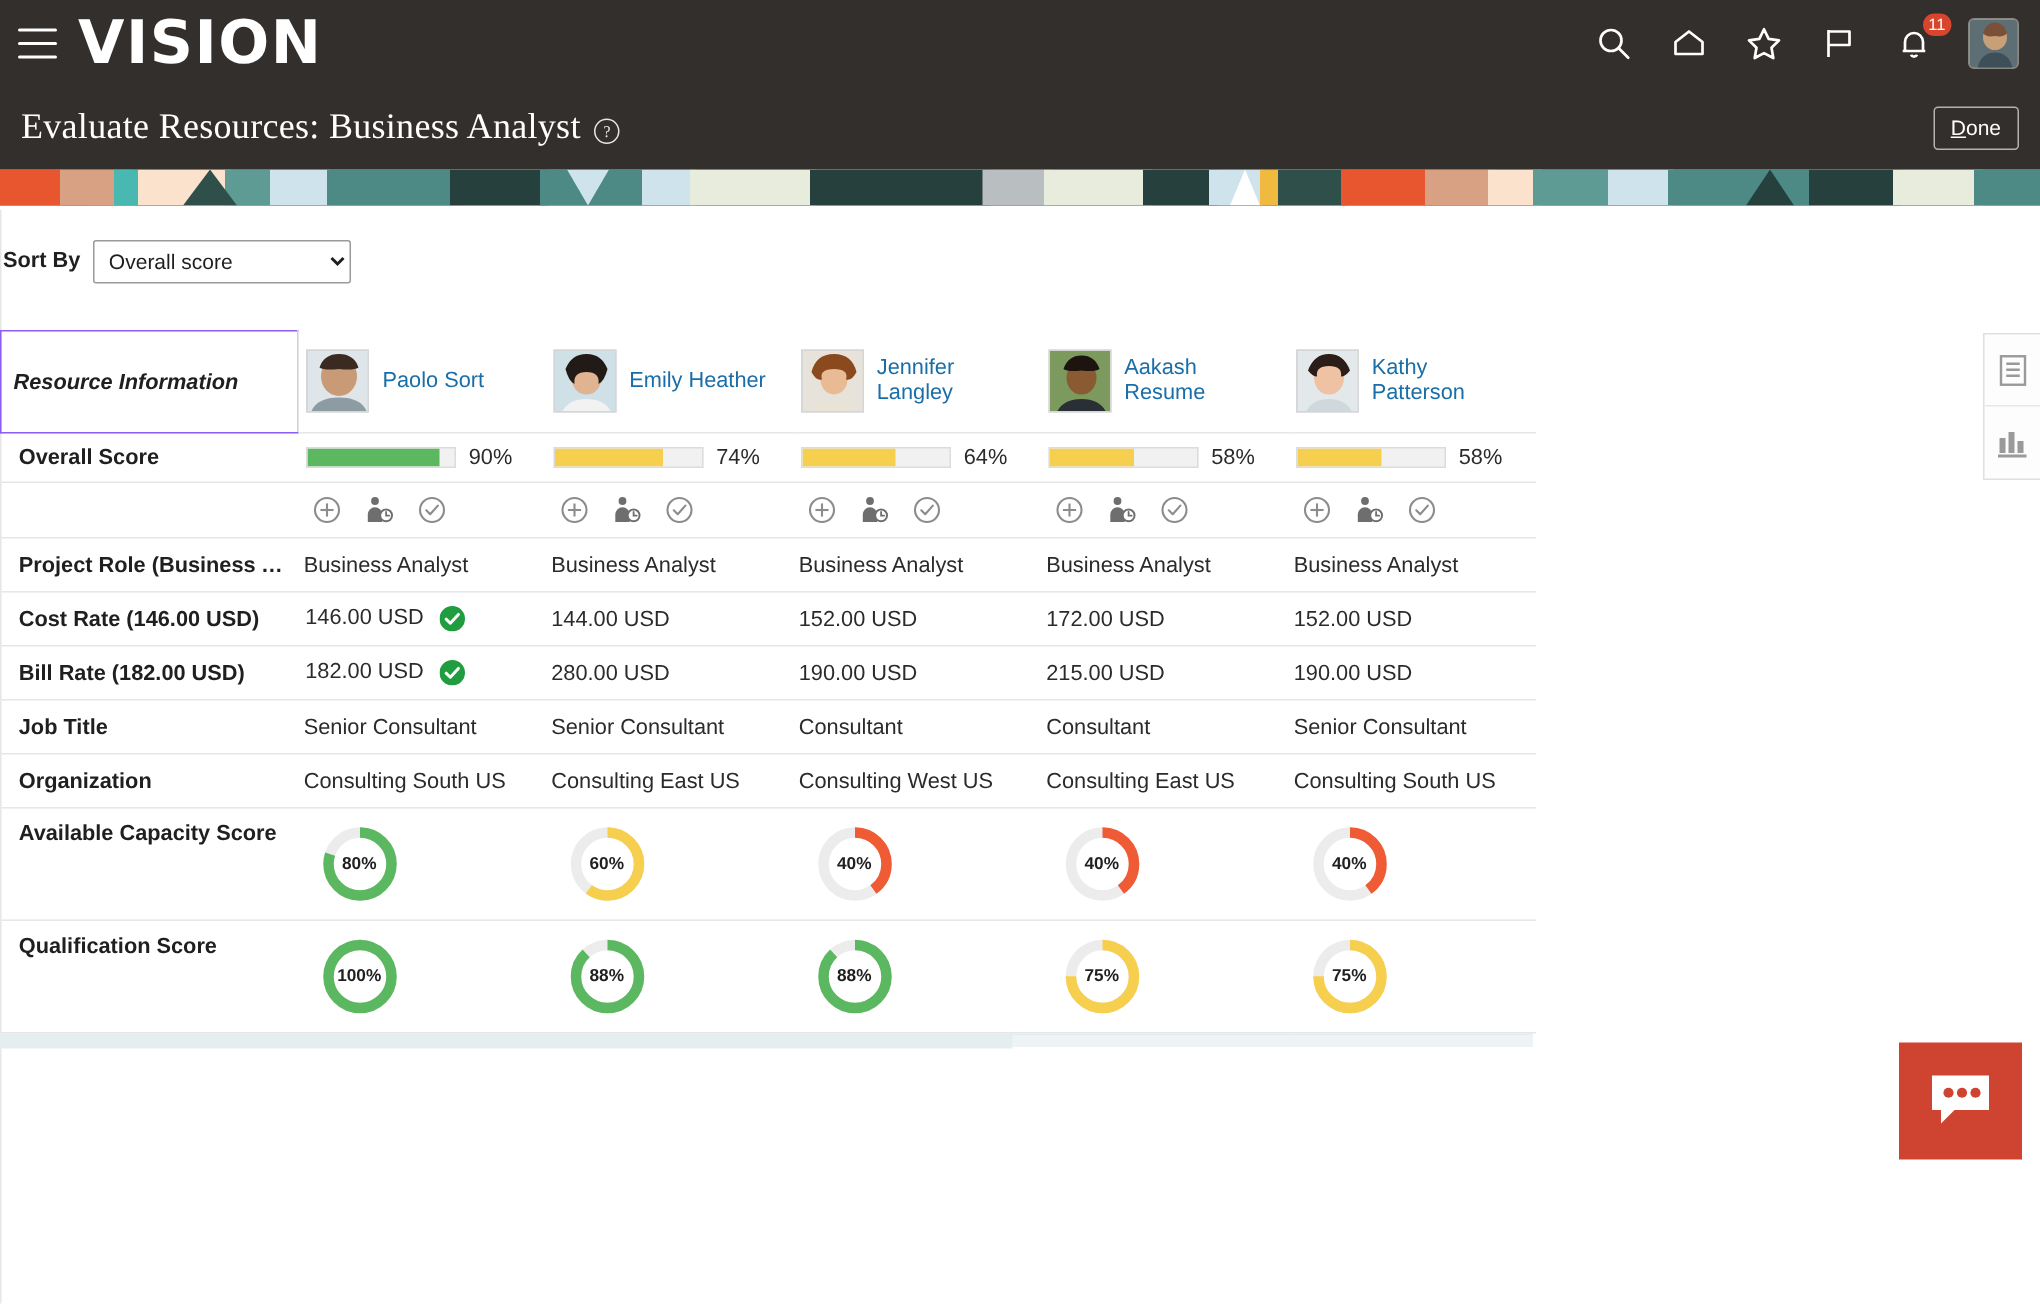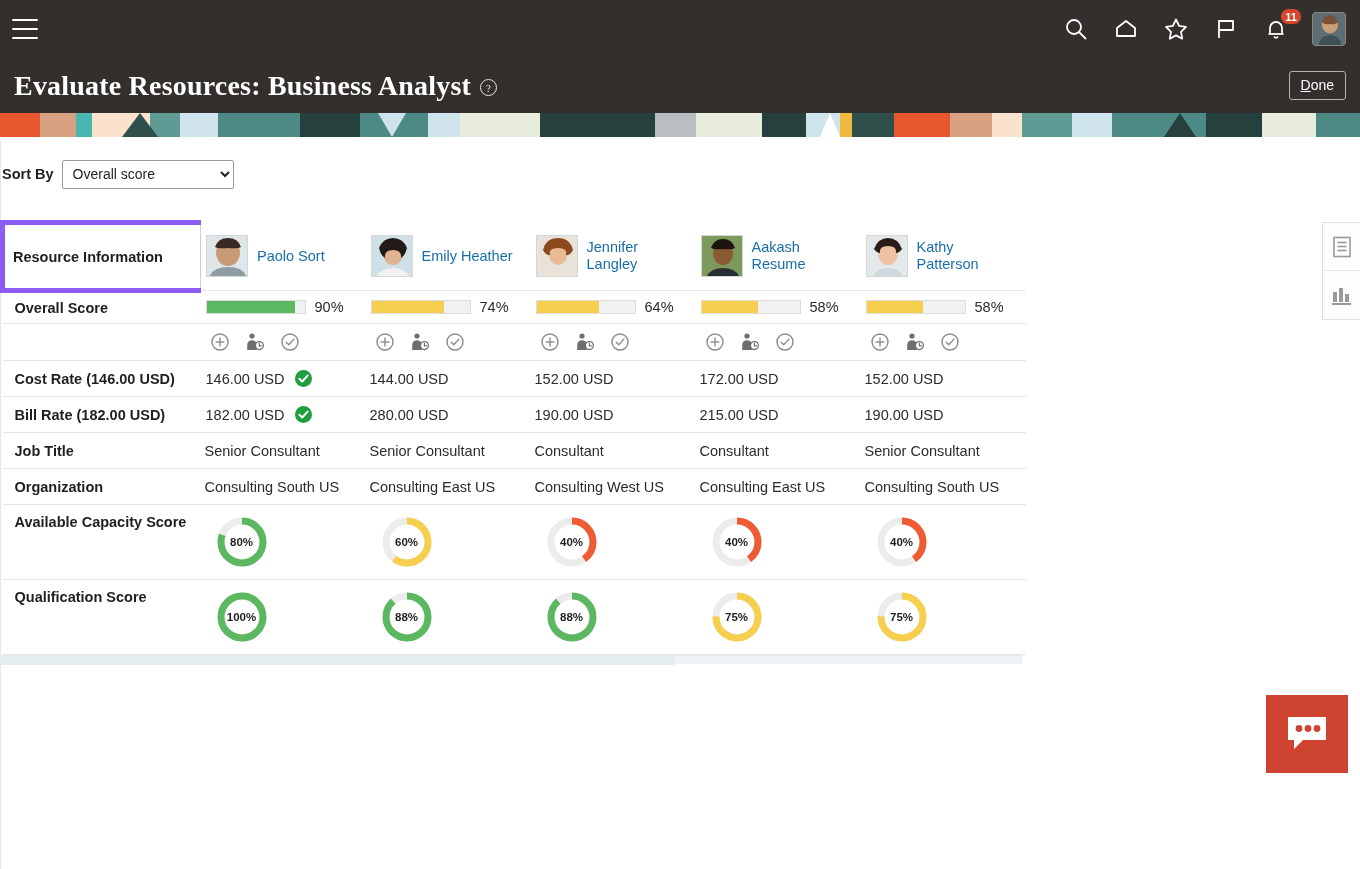--- a/index.html
+++ b/index.html
@@ -41,21 +41,21 @@
   .hdr-icons { display: flex; align-items: center; gap: 22px; }
   .hdr-icon {
     width: 28px; height: 28px;
     display: flex; align-items: center; justify-content: center;
     cursor: pointer; position: relative;
   }
   .hdr-icon svg { display: block; }
   .badge {
     position: absolute; top: -7px; right: -12px;
     background: #d9452c; color: #fff;
-    font-size: 11px; font-weight: bold;
+    font-size: 11px; font-weight: normal;
     border-radius: 9px;
     min-width: 20px; height: 17px;
     display: flex; align-items: center; justify-content: center;
     padding: 0 4px;
     border: 1px solid #332f2c;
     text-align: right;
   }
   .avatar-hdr {
     width: 34px; height: 34px;
     border-radius: 4px;
@@ -67,23 +67,22 @@
   }
 
   .hdr-title-row {
     height: 55px;
     display: flex; align-items: center;
     padding: 0 14px 0 14px;
   }
   .page-title {
     color: #ffffff;
     font-family: "Liberation Serif", serif;
-    font-size: 28px;
+    font-size: 24px;
     letter-spacing: .2px;
-    font-weight: bold;
   }
   .help-icon {
     display: inline-flex; align-items: center; justify-content: center;
     width: 17px; height: 17px;
     border: 1.4px solid #e8e6e3; border-radius: 50%;
     color: #e8e6e3; font-size: 11px;
     margin-left: 9px; cursor: pointer;
     font-family: "Liberation Serif", serif;
     position: relative; top: 2px;
   }
@@ -138,26 +137,27 @@
   .ctable { width: 1022px; border-collapse: collapse; table-layout: fixed; }
   .ctable td, .ctable th { vertical-align: middle; text-align: left; }
   .col-label { width: 198px; }
   .col-res   { width: 165px; }
 
   .row-head td {
     height: 68px;
     border-bottom: 1px solid #d8e4ea;
   }
   .row-head .labelcell {
-    border: 5px solid #8b5cf6;
+    border: 1px solid #8b5cf6;
     border-right: 1px solid #cfcfcf;
     font-weight: bold; font-size: 14.5px;
     color: #1f1f1f;
     padding-left: 8px;
     height: 68px;
+    font-style: italic;
   }
   .res-cell { display: flex; align-items: center; gap: 9px; padding-left: 4px; }
   .thumb {
     width: 42px; height: 42px; flex: none;
     border: 1px solid #d6d6d6;
     overflow: hidden; position: relative;
     background: #cfd6da;
   }
   .res-name {
     color: #1a6ea8; font-size: 14.5px; line-height: 17px;
@@ -184,21 +184,21 @@
   }
   .bar i { display: block; height: 100%; }
   .score-pct { font-size: 14.5px; color: #2b2b2b; }
 
   
   .icons-row td { height: 37px; border-bottom: 1px solid #e6e6e6; }
   .acts { display: flex; align-items: center; gap: 15px; padding-left: 8px; }
   .acticon { width: 20px; height: 20px; cursor: pointer; display: block; }
 
   
-  .ratewrap { display: flex; align-items: center; gap: 10px; padding-left: 4px; }
+  .ratewrap { display: flex; align-items: flex-start; gap: 10px; padding-left: 4px; }
   .match-check { width: 17px; height: 17px; flex: none; }
 
   
   .donut-row td { height: 75px; }
   .donut-cell { padding-left: 14px; }
   .donut { position: relative; width: 54px; height: 54px; }
   .donut .pcttext {
     position: absolute; inset: 0;
     display: flex; align-items: center; justify-content: center;
     font-size: 11.5px; font-weight: bold; color: #1f1f1f;
@@ -258,20 +258,21 @@
 </head>
 <body>
 
 <div class="app-header">
   <div class="hdr-top">
     <div class="hamburger">
       <span></span>
         <span></span>
         <span></span>
     </div>
+    <div class="logo">VISION</div>
     <div class="hdr-spacer"></div>
     <div class="hdr-icons">
       <div class="hdr-icon">
         <svg width="26" height="26" viewBox="0 0 26 26" fill="none" stroke="#fff" stroke-width="1.8">
           <circle cx="11" cy="11" r="7"></circle>
             <line x1="16" y1="16" x2="22.5" y2="22.5" stroke-linecap="round"></line>
         </svg>
       </div>
       <div class="hdr-icon">
         <svg width="26" height="26" viewBox="0 0 26 26" fill="none" stroke="#fff" stroke-width="1.8" stroke-linejoin="round">
@@ -612,20 +613,28 @@
               <span style="display: block; width: 20px; height: 20px; cursor: pointer;">
                 <svg class="acticon" viewBox="0 0 20 20" fill="none" stroke="#8c8c8c" stroke-width="1.4">
                   <circle cx="10" cy="10" r="8"></circle>
                   <path d="M6.2 10.2 L8.8 12.8 L13.9 7.1" stroke-linecap="round" stroke-linejoin="round"></path>
                 </svg>
               </span>
             </div>
           </td>
       </tr>
 
+      <tr class="row-h">
+        <td class="rowlabel">Project Role (Business A…</td>
+        <td class="cellval">Business Analyst</td>
+        <td class="cellval">Business Analyst</td>
+        <td class="cellval">Business Analyst</td>
+        <td class="cellval">Business Analyst</td>
+        <td class="cellval">Business Analyst</td>
+      </tr>
 
       <tr class="row-h">
         <td class="rowlabel">Cost Rate (146.00 USD)</td>
         <td>
             <div class="ratewrap">
               <span class="cellval" style="padding-left:0">146.00 USD</span>
               <span class="match-check"><svg width="17" height="17" viewBox="0 0 17 17">
                   <circle cx="8.5" cy="8.5" r="8.5" fill="#1f9d3f"></circle>
                   <path d="M4.4 8.8 L7.2 11.5 L12.6 5.6" stroke="#fff" stroke-width="2" fill="none" stroke-linecap="round" stroke-linejoin="round"></path>
                 </svg></span>

